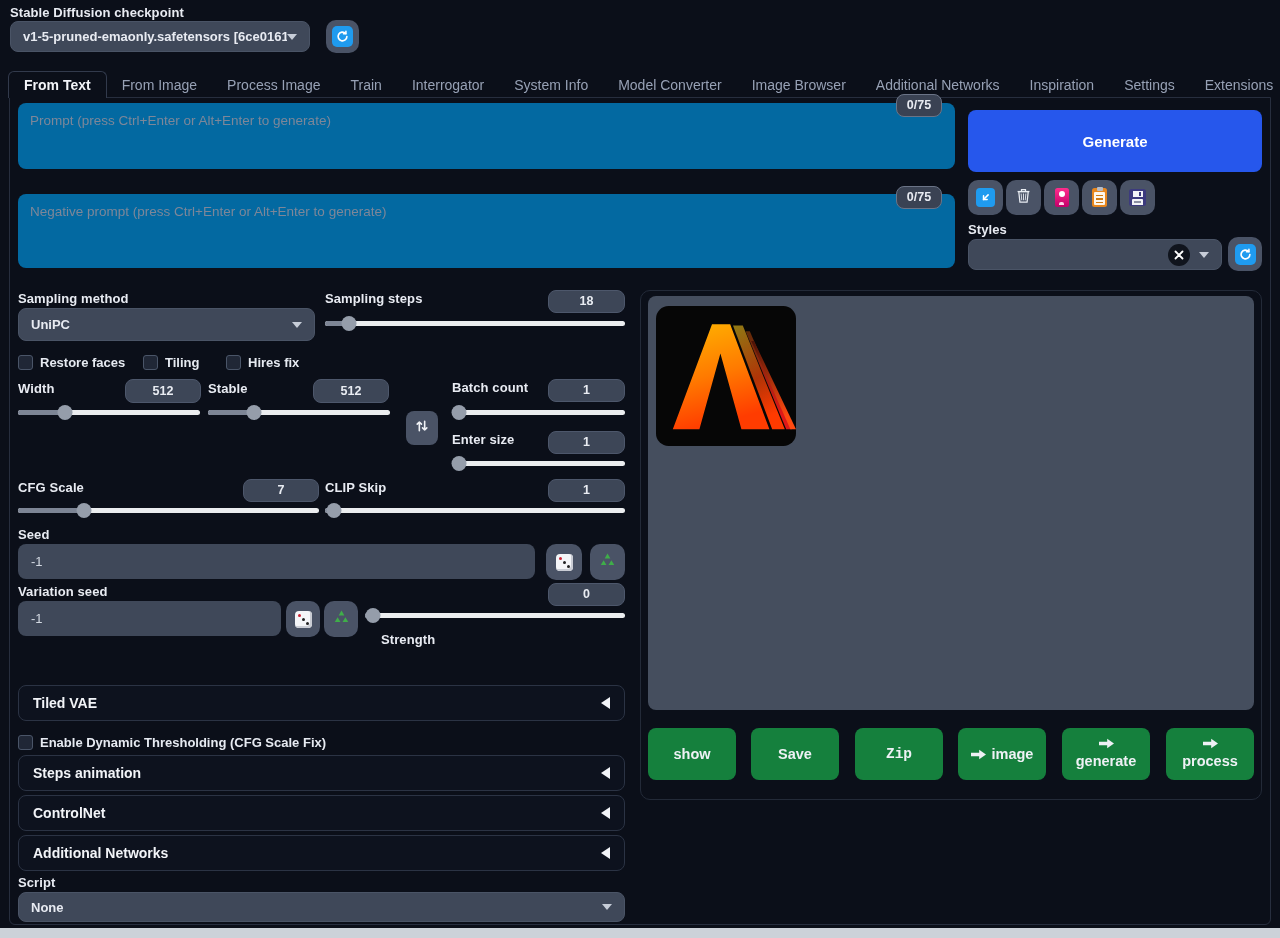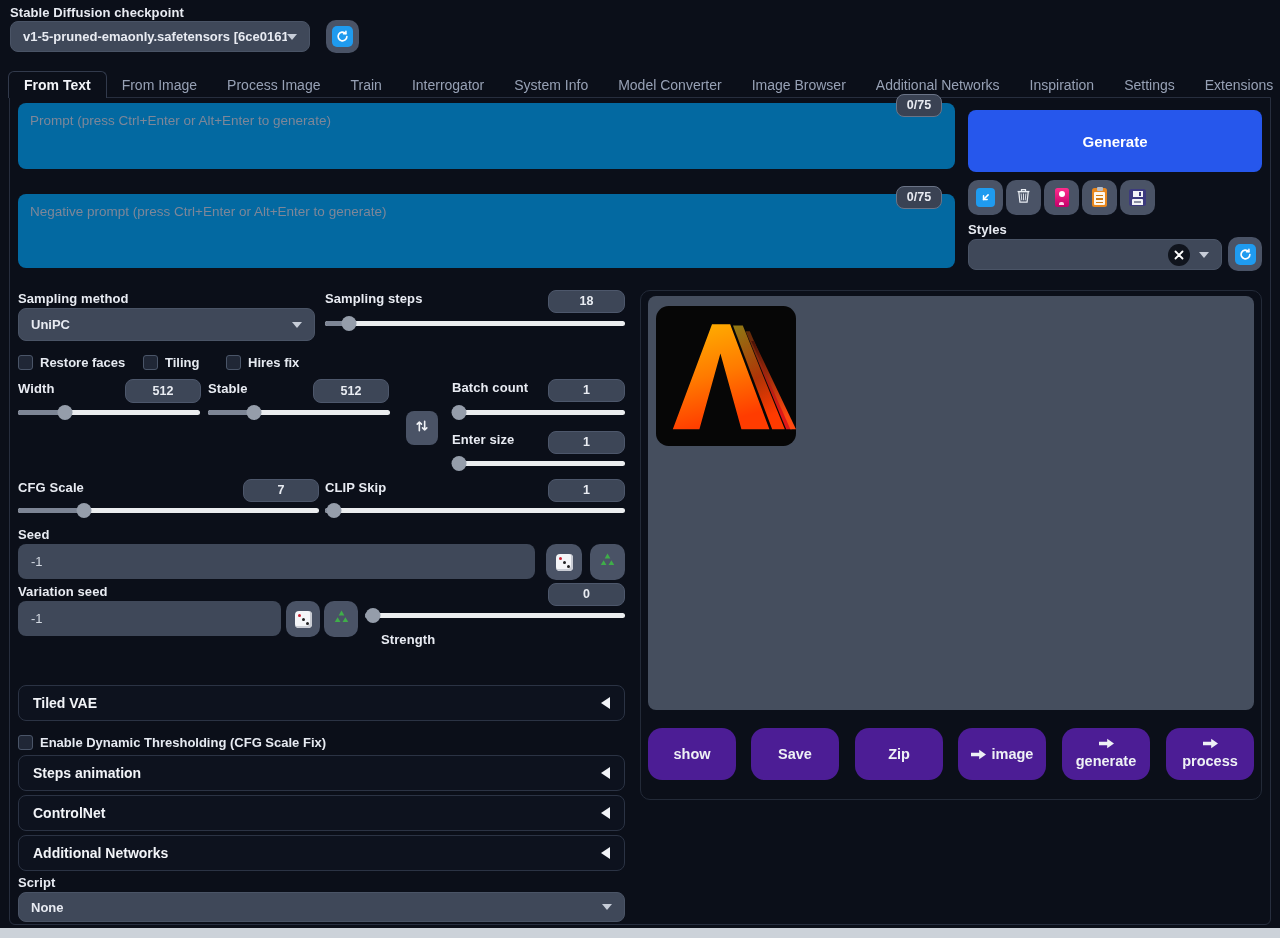--- a/index.html
+++ b/index.html
@@ -58,21 +58,21 @@
                border:1px solid #2b3344; border-radius:8px; display:flex; align-items:center;
                padding:0 14px; cursor:pointer; }
   .accordion .title { font-size:14px; font-weight:700; color:#f2f4f8; }
   .acc-arrow { margin-left:auto; width:0; height:0; border-top:6px solid transparent;
                border-bottom:6px solid transparent; border-right:9px solid #f2f4f8; }
 
   
   .outpanel { position:absolute; left:640px; top:290px; width:622px; height:510px;
               border:1px solid #232a38; border-radius:10px; background:#0b0f19; }
   .preview { position:absolute; left:648px; top:296px; width:606px; height:414px; background:#454e5e; border-radius:8px; }
-  .outbtn { position:absolute; top:728px; width:88px; height:52px; background:#4c1d95; border-radius:14px;
+  .outbtn { position:absolute; top:728px; width:88px; height:52px; background:#15803d; border-radius:8px;
             color:#eef1f5; font-size:14.5px; font-weight:700; display:flex; flex-direction:column;
             align-items:center; justify-content:center; cursor:pointer; line-height:1.25; }
   .outbtn .inline { display:flex; align-items:center; gap:6px; }
 
   .bottomstrip { position:absolute; left:0; top:928px; width:1280px; height:10px; background:#ccd2d9; }
 </style>
 </head>
 <body>
 
 <div id="app">
@@ -378,21 +378,21 @@
       </svg>
     </span>
   </div>
 
   <div class="outbtn" style="left:648px;">
     <span>show</span>
   </div>
   <div class="outbtn" style="left:751px;">
     <span>Save</span>
   </div>
-  <div class="outbtn" style="left:855px;">
+  <div class="outbtn" style="left:855px;font-family:Liberation Mono, monospace;">
     <span>Zip</span>
   </div>
   <div class="outbtn" style="left:958px;">
     <span class="inline">
       <svg width="15" height="11" viewBox="0 0 22 14">
           <polygon points="0,4.5 12,4.5 12,0 22,7 12,14 12,9.5 0,9.5" fill="#eef1f5"></polygon>
         </svg>
       <span>image</span>
     </span>
   </div>

